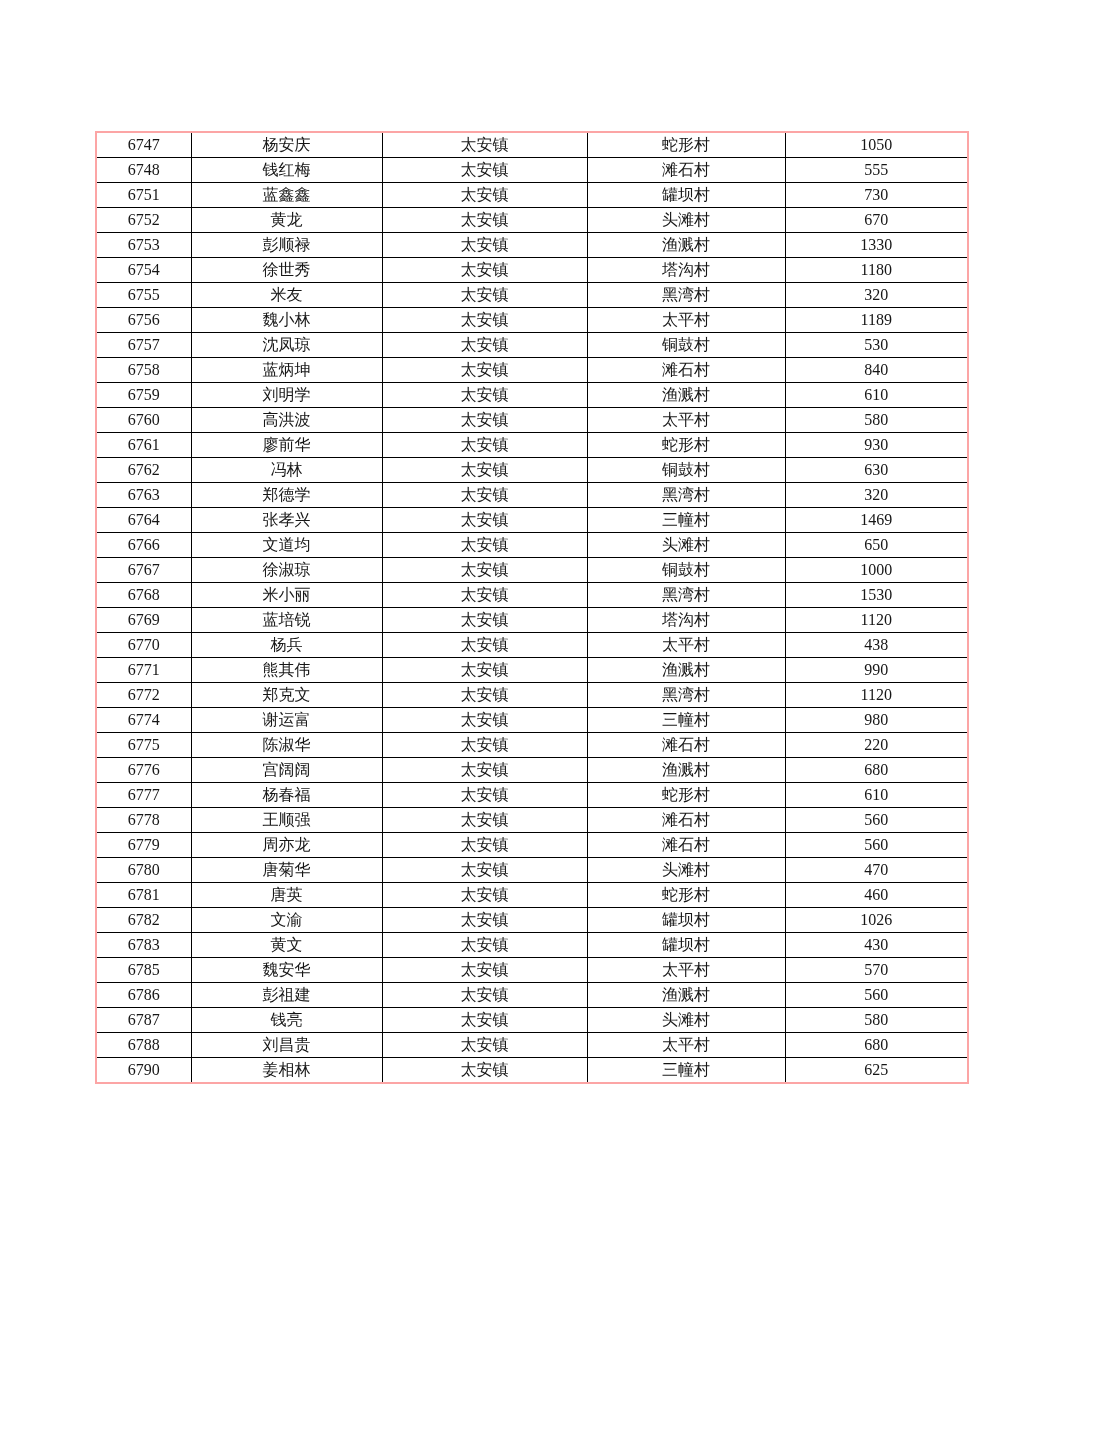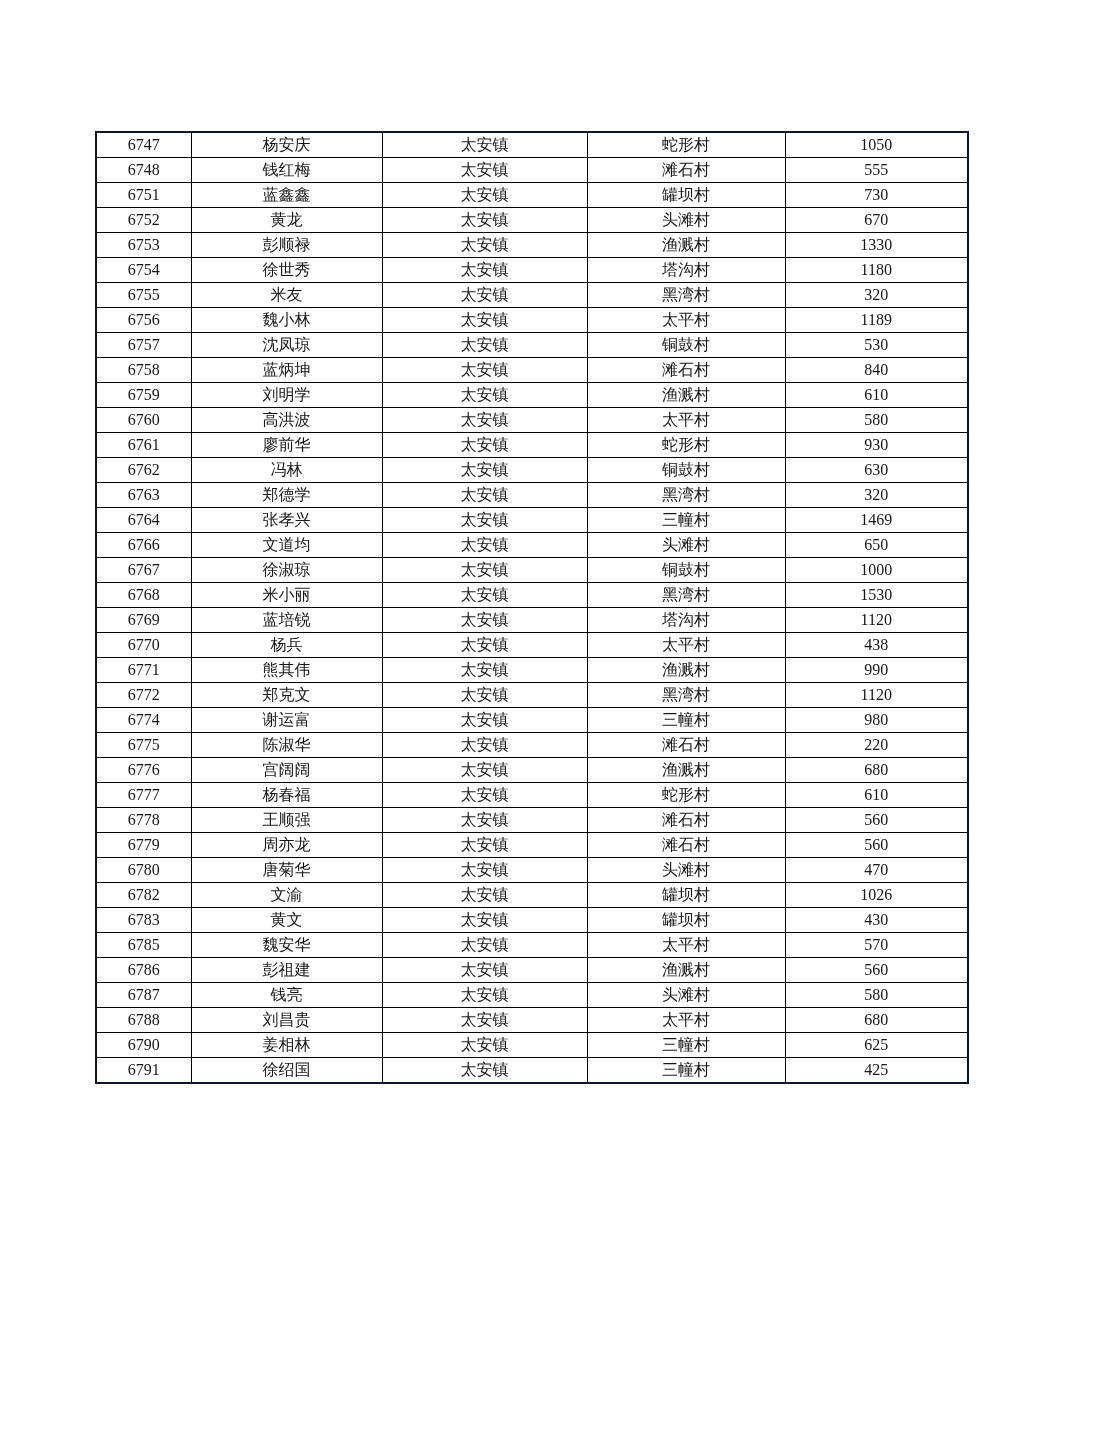--- a/index.html
+++ b/index.html
@@ -16,21 +16,21 @@
       color: #161616;
       overflow: hidden;
     }
     table.records {
       position: absolute;
       left: 95px;
       top: 131px;
       width: 872px;
       border-collapse: collapse;
       table-layout: fixed;
-      border: 2px solid #0f172a;
+      border: 2px solid #fca5a5;
     }
     table.records td {
       border: 1px solid #000000;
       height: 24px;
       padding: 0;
       text-align: center;
       vertical-align: middle;
       font-size: 16px;
       line-height: 24px;
       white-space: nowrap;
@@ -260,20 +260,27 @@
           <td>560</td>
         </tr>
         <tr>
           <td>6780</td>
           <td>唐菊华</td>
           <td>太安镇</td>
           <td>头滩村</td>
           <td>470</td>
         </tr>
         <tr>
+          <td>6781</td>
+          <td>唐英</td>
+          <td>太安镇</td>
+          <td>蛇形村</td>
+          <td>460</td>
+        </tr>
+        <tr>
           <td>6782</td>
           <td>文渝</td>
           <td>太安镇</td>
           <td>罐坝村</td>
           <td>1026</td>
         </tr>
         <tr>
           <td>6783</td>
           <td>黄文</td>
           <td>太安镇</td>
@@ -307,23 +314,16 @@
           <td>太安镇</td>
           <td>太平村</td>
           <td>680</td>
         </tr>
         <tr>
           <td>6790</td>
           <td>姜相林</td>
           <td>太安镇</td>
           <td>三幢村</td>
           <td>625</td>
-        </tr>
-        <tr>
-          <td>6791</td>
-          <td>徐绍国</td>
-          <td>太安镇</td>
-          <td>三幢村</td>
-          <td>425</td>
         </tr>
       </tbody>
   </table>
 </div>
 
 </body></html>

